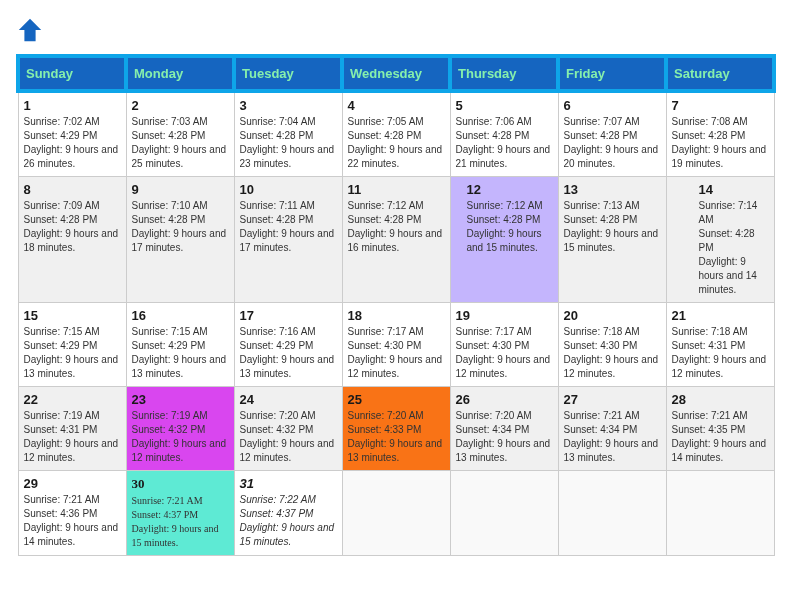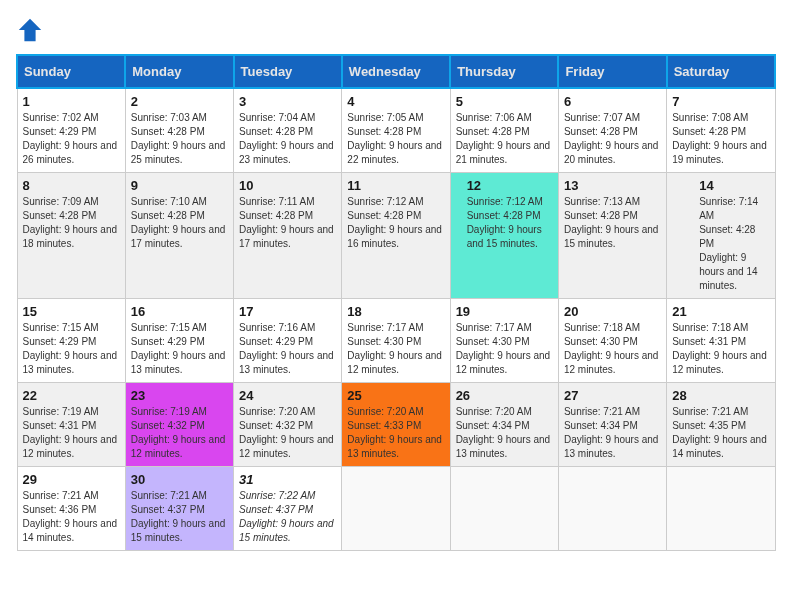--- a/index.html
+++ b/index.html
@@ -46,26 +46,26 @@
       font-size: 16px;
       color: #333;
     }
     .calendar {
       width: 100%;
       border-collapse: collapse;
       font-size: 11px;
     }
     .calendar th {
       background-color: #1565c0;
-      color: #e5e5e5;
+      color: #86efac;
       padding: 8px 6px;
       text-align: left;
       font-size: 13px;
       font-weight: bold;
-      border: 2px solid #0ea5e9;
+      border: 4px solid #0ea5e9;
     }
     .calendar td {
       border: 1px solid #ccc;
       vertical-align: top;
       padding: 5px 5px;
       width: calc(100% / 7);
       background: #fff;
       min-height: 80px;
     }
     .calendar tr:nth-child(even) td {
@@ -162,21 +162,21 @@
           <div class="day-info">Sunrise: 7:10 AM<br>Sunset: 4:28 PM<br>Daylight: 9 hours and 17 minutes.</div>
         </td>
         <td style="background: rgb(240, 240, 240);">
           <span class="day-num">10</span>
           <div class="day-info">Sunrise: 7:11 AM<br>Sunset: 4:28 PM<br>Daylight: 9 hours and 17 minutes.</div>
         </td>
         <td style="background: rgb(240, 240, 240); margin-top: 21px;">
           <span class="day-num">11</span>
           <div class="day-info">Sunrise: 7:12 AM<br>Sunset: 4:28 PM<br>Daylight: 9 hours and 16 minutes.</div>
         </td>
-        <td style="background: #5eead4; padding-left: 16px;">
+        <td style="background: #c4b5fd; padding-left: 16px;">
           <span class="day-num">12</span>
           <div class="day-info">Sunrise: 7:12 AM<br>Sunset: 4:28 PM<br>Daylight: 9 hours and 15 minutes.</div>
         </td>
         <td style="background: rgb(240, 240, 240);">
           <span class="day-num">13</span>
           <div class="day-info">Sunrise: 7:13 AM<br>Sunset: 4:28 PM<br>Daylight: 9 hours and 15 minutes.</div>
         </td>
         <td style="background: rgb(240, 240, 240); padding-left: 32px;">
           <span class="day-num">14</span>
           <div class="day-info">Sunrise: 7:14 AM<br>Sunset: 4:28 PM<br>Daylight: 9 hours and 14 minutes.</div>
@@ -240,21 +240,21 @@
         <td style="background: rgb(240, 240, 240); margin-top: 19px;">
           <span class="day-num">28</span>
           <div class="day-info">Sunrise: 7:21 AM<br>Sunset: 4:35 PM<br>Daylight: 9 hours and 14 minutes.</div>
         </td>
       </tr>
       <tr>
         <td style="background: rgb(255, 255, 255);">
           <span class="day-num">29</span>
           <div class="day-info">Sunrise: 7:21 AM<br>Sunset: 4:36 PM<br>Daylight: 9 hours and 14 minutes.</div>
         </td>
-        <td style="background: #c4b5fd;">
+        <td style="background: #5eead4; font-family: Liberation Serif, serif;">
           <span class="day-num">30</span>
           <div class="day-info">Sunrise: 7:21 AM<br>Sunset: 4:37 PM<br>Daylight: 9 hours and 15 minutes.</div>
         </td>
         <td style="background: rgb(255, 255, 255); font-style: italic;">
           <span class="day-num">31</span>
           <div class="day-info">Sunrise: 7:22 AM<br>Sunset: 4:37 PM<br>Daylight: 9 hours and 15 minutes.</div>
         </td>
         <td class="empty-cell"></td>
         <td class="empty-cell"></td>
         <td class="empty-cell"></td>

